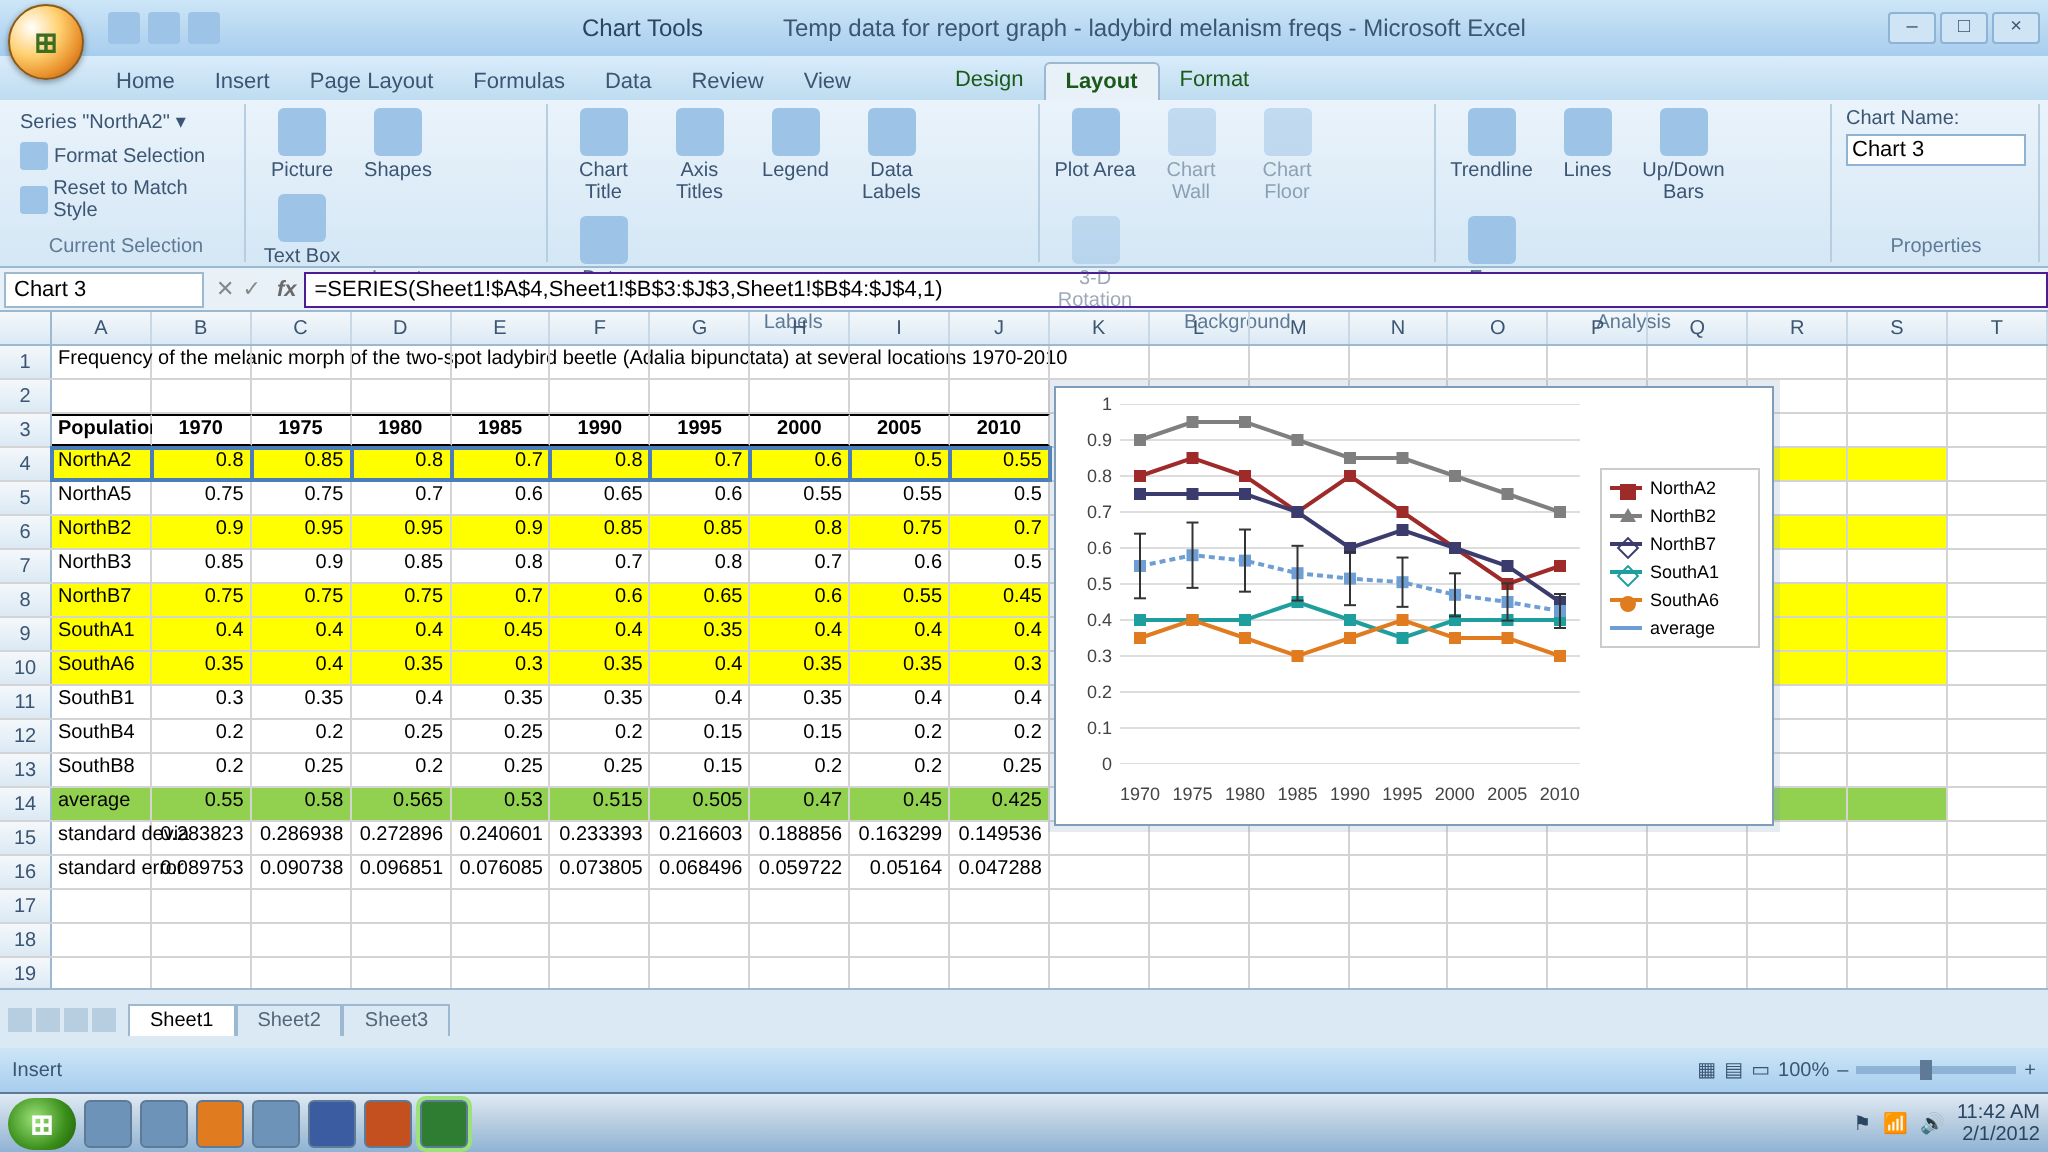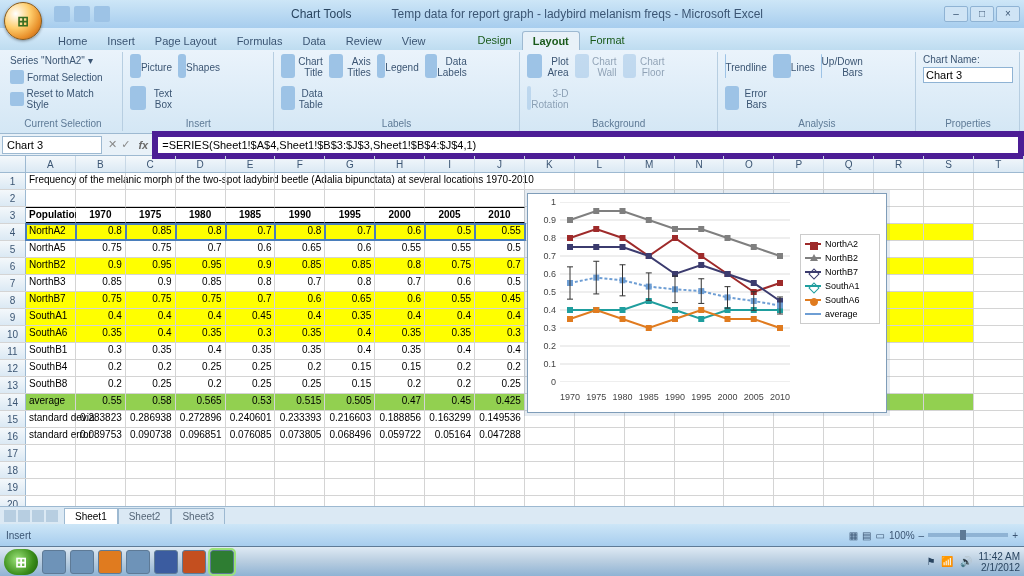--- a/index.html
+++ b/index.html
@@ -19,33 +19,33 @@
 .tabs { height: 22px; background: linear-gradient(#d9ecfb,#bedcf0); display: flex; align-items: flex-end; padding-left: 48px; gap: 2px; }
 .tab { padding: 3px 10px; color: #3b5573; font-size: 11px; cursor: pointer; border-top-left-radius: 3px; border-top-right-radius: 3px; }
 .tab.context { color: #1a5a1a; }
 .tab.active { background: #e8f1f8; border: 1px solid #9db9d1; border-bottom: none; font-weight: bold; }
 
 
 .ribbon { height: 84px; background: linear-gradient(#eaf3fb,#d4e7f5); border-bottom: 1px solid #9db9d1; display: flex; padding: 2px 4px; gap: 1px; }
 .group { border-right: 1px solid #b7cee1; padding: 2px 6px; display: flex; flex-direction: column; justify-content: space-between; }
 .group-items { display: flex; gap: 6px; align-items: flex-start; flex-wrap: wrap; }
 .group-label { text-align: center; font-size: 10px; color: #5e7a96; cursor:pointer; }
-.rb-btn { display: flex; flex-direction: row; align-items: center; width: 42px; font-size: 10px; color: #3b5573; text-align: right; cursor: pointer; }
+.rb-btn { display: flex; flex-direction: column; align-items: center; width: 42px; font-size: 10px; color: #3b5573; text-align: center; cursor: pointer; }
 .rb-btn .ico { width: 24px; height: 24px; background: #9dc3e6; border-radius: 3px; margin-bottom: 2px; }
 .rb-small { width: auto; font-size: 10px; color: #3b5573; display: flex; align-items: center; gap: 3px; cursor: pointer; padding: 1px 0; }
 .rb-small .ico { width: 14px; height: 14px; background: #9dc3e6; border-radius: 2px; }
 .chartname-box { display:flex; flex-direction:column; gap:2px; }
 .chartname-box input { width: 90px; font-size:11px; border:1px solid #8fb3d4; padding:1px 2px; }
 
 
 .fxbar { height: 22px; background: #e8f1f8; border-bottom: 1px solid #9db9d1; display: flex; align-items: center; }
 .namebox { width: 100px; border: 1px solid #9db9d1; background: #fff; font-size: 11px; padding: 2px 4px; margin: 0 2px; }
 .fx-icons { display:flex; gap:4px; padding:0 4px; color:#888; }
 .fx-label { font-style: italic; font-weight:bold; color:#6a6a6a; padding:0 4px; }
-.fxinput { flex: 1; border: 6px solid #4c1d95; background: #fff; font-size: 11px; padding: 2px 4px; }
+.fxinput { flex: 1; border: 1px solid #4c1d95; background: #fff; font-size: 11px; padding: 2px 4px; }
 
 
 .colhdr-row { display: flex; height: 17px; background: linear-gradient(#f4f8fb,#dbe9f4); border-bottom: 1px solid #9db9d1; }
 .rowhdr { width: 26px; text-align: center; font-size: 10px; color: #3b5573; border-right: 1px solid #9db9d1; background: linear-gradient(#f4f8fb,#dbe9f4); line-height:17px; }
 .colhdr { width: 49.9px; text-align: center; font-size: 10px; color: #3b5573; border-right: 1px solid #c8d8e6; line-height:17px; }
 
 
 .grid { position: relative; background: #fff; height: 370px; overflow: hidden; }
 .row { display: flex; height: 17px; border-bottom: 1px solid #d4d4d4; }
 .cell { width: 49.9px; border-right: 1px solid #d4d4d4; font-size: 10px; padding: 1px 3px; white-space: nowrap; overflow: visible; text-align: right; }
@@ -73,21 +73,21 @@
 .leg-sw.dia::after{transform:rotate(45deg);}
 .leg-sw.cir::after{border-radius:50%; background:currentColor;}
 .leg-sw.dash{border-top:1px dashed currentColor;height:0;}
 .leg-sw.dash::after{display:none;}
 svg.lines { width:100%; height:100%; }
 svg.lines polyline { fill:none; stroke-width:2; }
 svg.lines .pt { stroke-width:1; }
 .errbar { stroke:#333; stroke-width:1;}
 
 
-.sheettabs { position:absolute; bottom:22px; left:0; right:0; height:18px; background:#dbe9f4; display:flex; align-items:center; padding-left:4px; gap:0; font-size:10px; border-top:1px solid #9db9d1;}
+.sheettabs { position:absolute; bottom:22px; left:0; right:0; height:30px; background:#dbe9f4; display:flex; align-items:center; padding-left:4px; gap:0; font-size:10px; border-top:1px solid #9db9d1;}
 .sheet-nav { display:flex; gap:2px; padding-right:6px;}
 .sheet-nav span{width:12px;height:12px;background:#b7cee1;display:inline-block; cursor:pointer;}
 .sheettab { padding:2px 10px; background:#fff; border:1px solid #9db9d1; border-bottom:none; cursor:pointer; }
 .sheettab.inactive { background:#dbe9f4; color:#567; }
 
 
 .statusbar { position:absolute; bottom:0; left:0; right:0; height:22px; background:linear-gradient(#cde6f7,#a7cdee); display:flex; align-items:center; padding:0 6px; font-size:10px; color:#3b5573; justify-content:space-between;}
 .zoom { display:flex; align-items:center; gap:4px;}
 .zoom .slider{width:80px;height:4px;background:#8fb3d4;position:relative;}
 .zoom .slider::after{content:"";position:absolute;left:40%;top:-3px;width:6px;height:10px;background:#5e7a96;}

